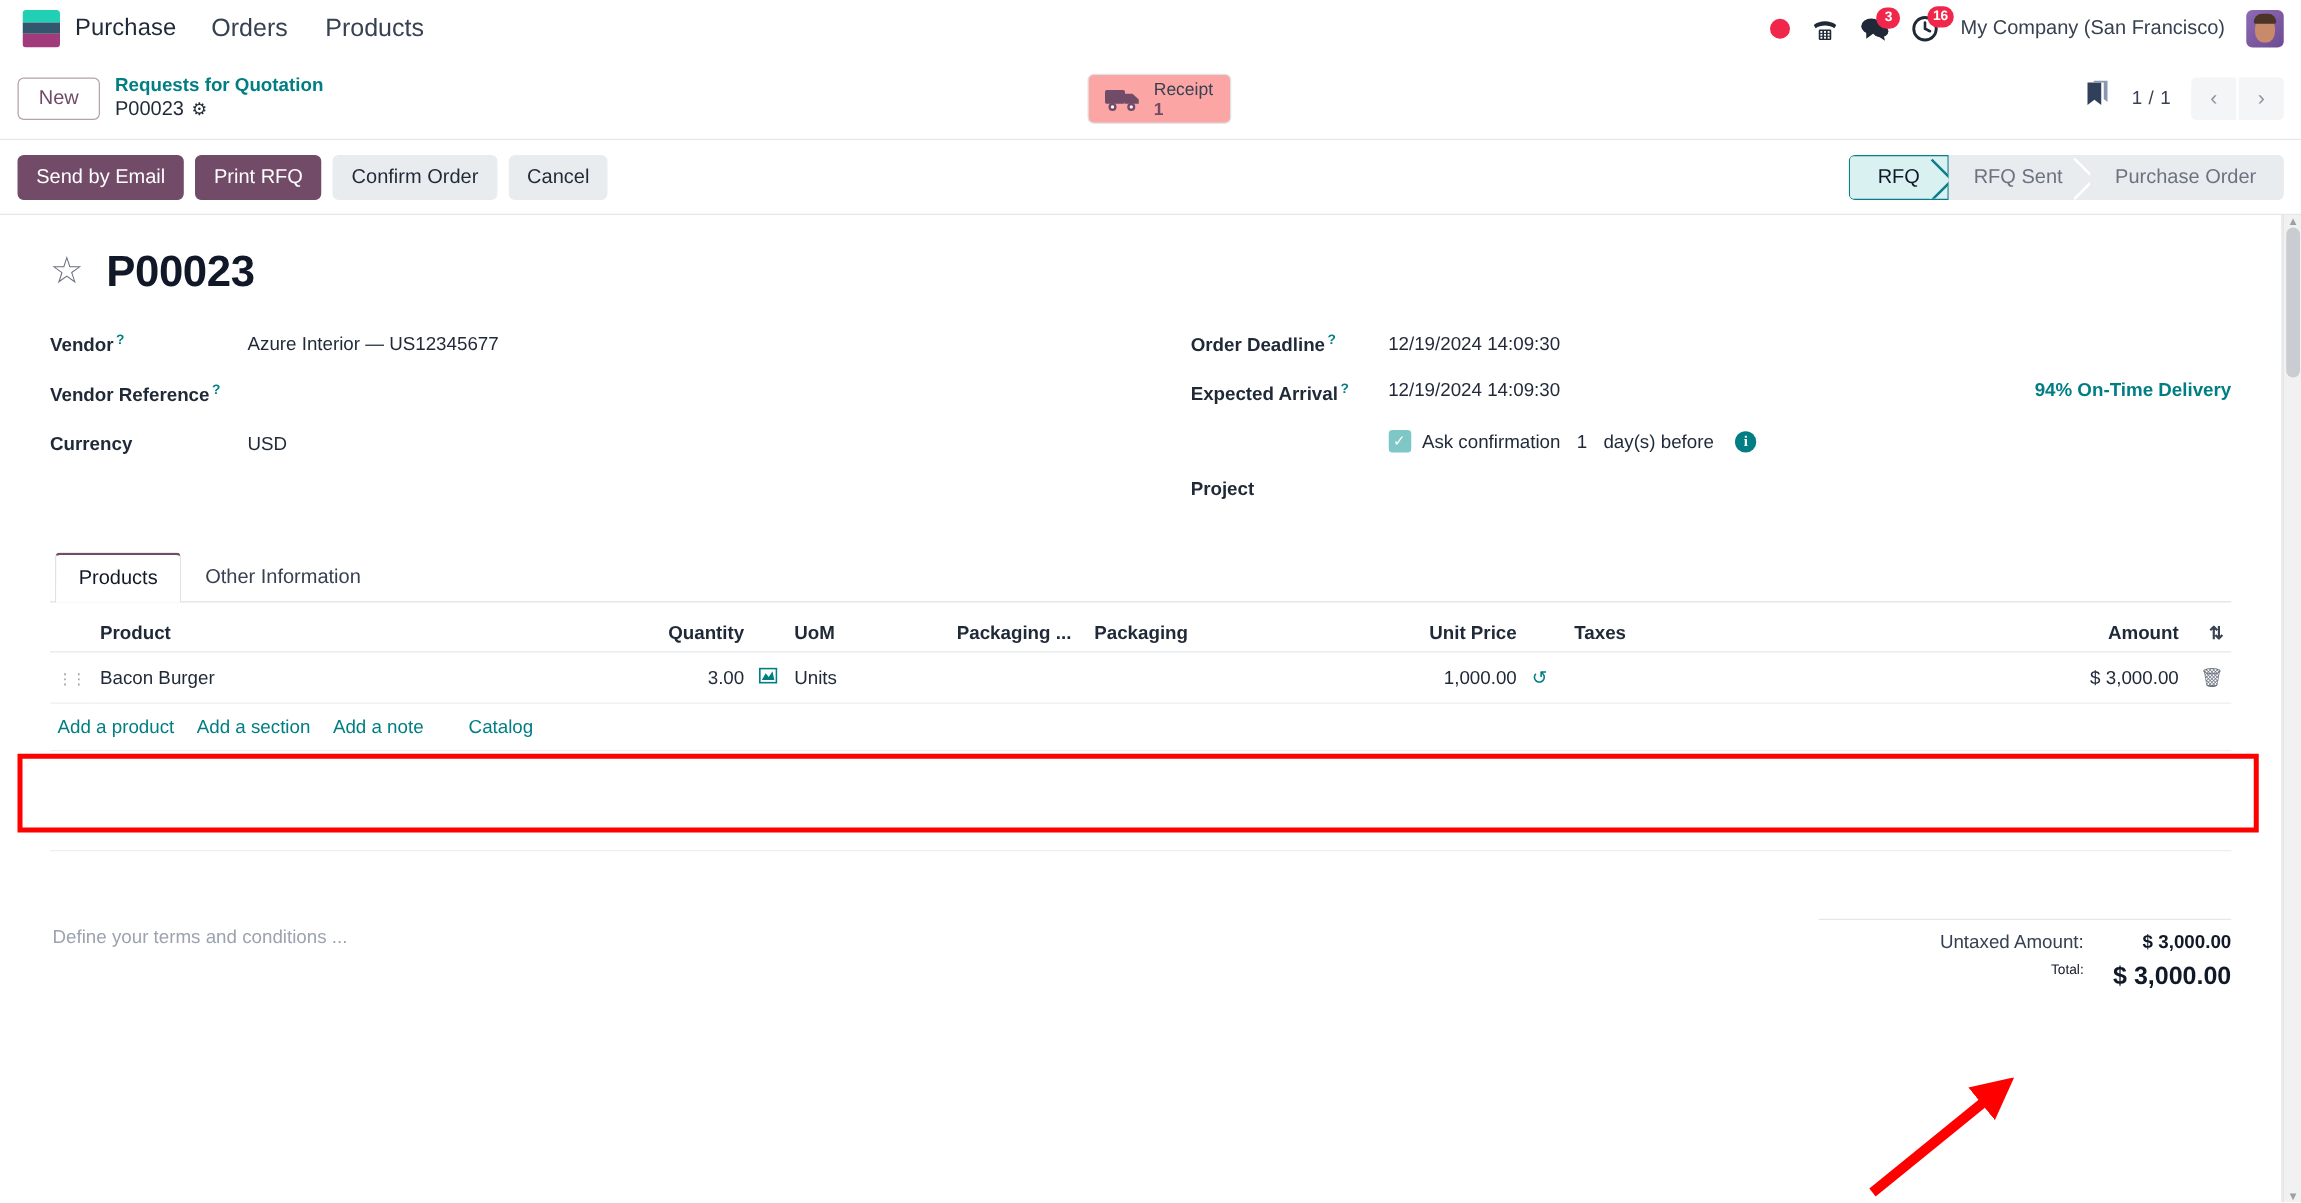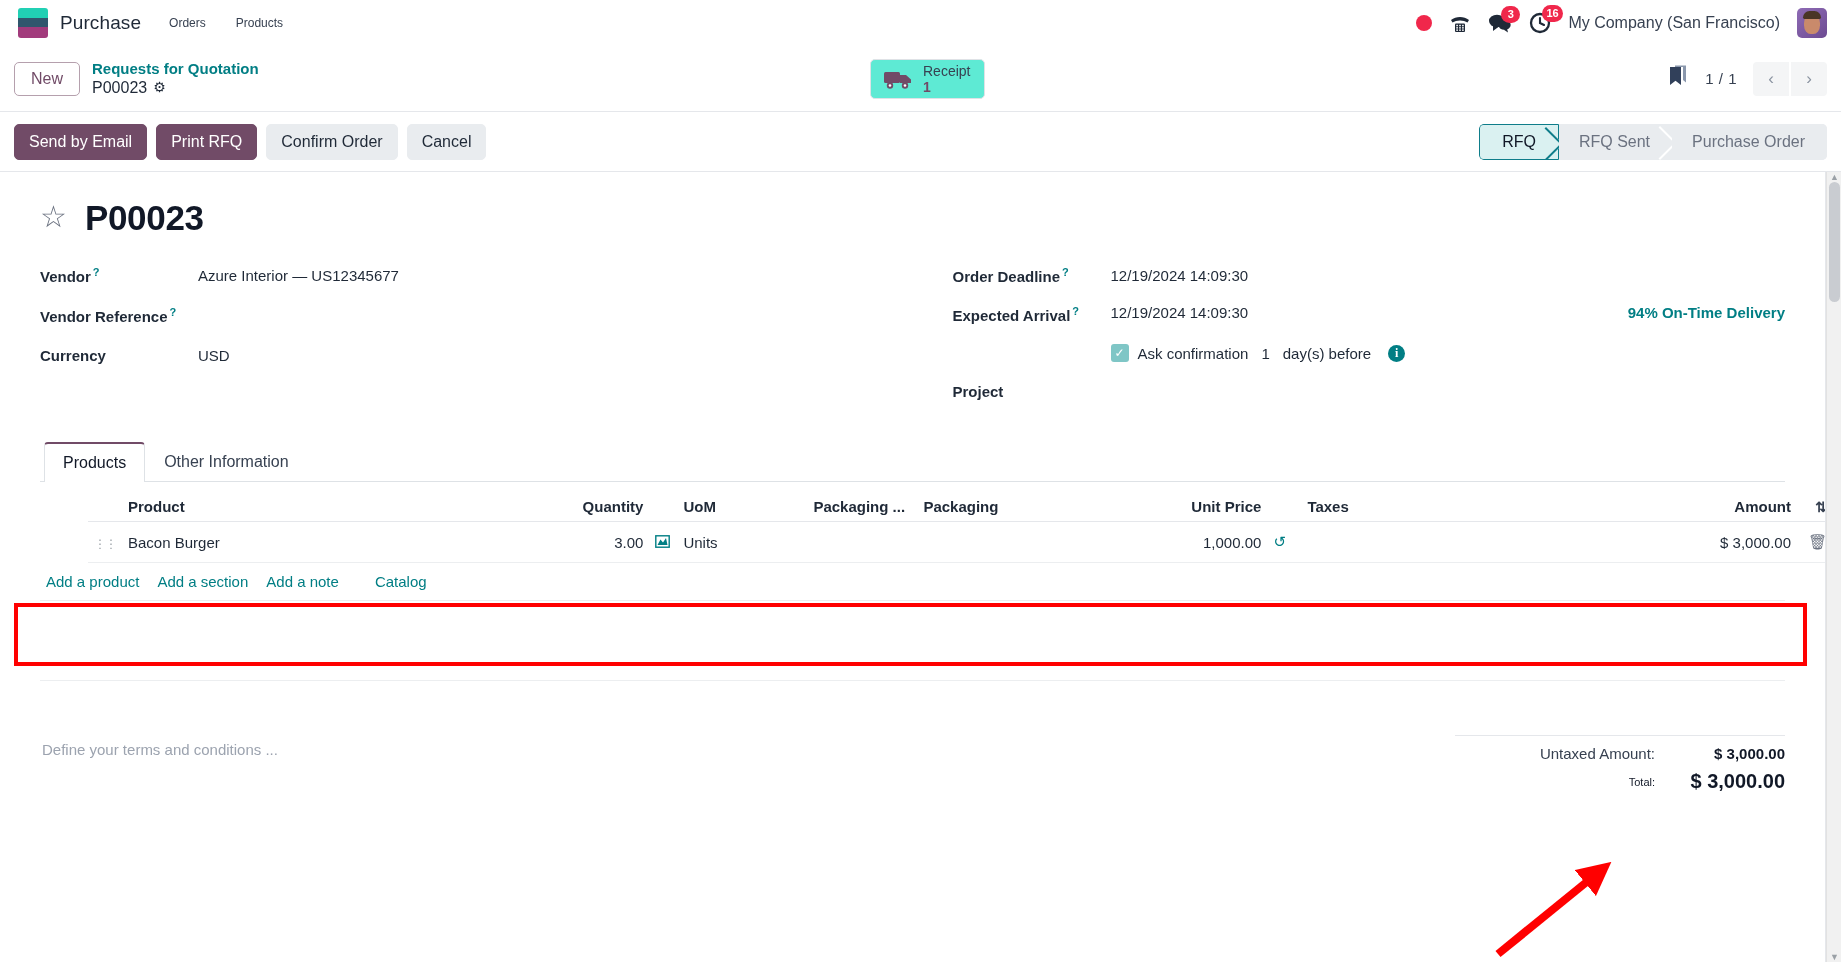--- a/index.html
+++ b/index.html
@@ -32,21 +32,21 @@
   .brand-logo .bl2 { flex: 1; background: #31566d; }
   .brand-logo .bl3 { flex: 1.1; background: #a23b7c; }
   .app-name {
     font-size: 19px;
     color: #1f2937;
     font-weight: 400;
     margin-right: 26px;
     letter-spacing: .1px;
   }
   .nav-item {
-    font-size: 12px;
+    font-size: 20px;
     color: #374151;
     margin-right: 26px;
     cursor: pointer;
     padding: 4px 2px;
   }
   .nav-right {
     margin-left: auto;
     display: flex;
     align-items: center;
     gap: 17px;
@@ -139,21 +139,21 @@
     gap: 6px;
   }
   .gear-ico { font-size: 14px; color: #1f2937; cursor: pointer; }
 
   .receipt-btn {
     position: absolute;
     left: 870px;
     top: 13px;
     height: 40px;
     border: 1px solid #dfe2e6;
-    background: #5eead4;
+    background: #fca5a5;
     border-radius: 5px;
     display: flex;
     align-items: center;
     gap: 10px;
     padding: 0 14px 0 12px;
     cursor: pointer;
   }
   .receipt-txt { display: flex; flex-direction: column; line-height: 1.15; }
   .receipt-txt .r1 { font-size: 14px; color: #374151; font-weight: 400; }
   .receipt-txt .r2 { font-size: 14px; color: #714b67; font-weight: 700; }
@@ -400,21 +400,21 @@
   }
   .tab.active {
     color: #111827;
     border-color: #dee2e6;
     border-top: 2px solid #714b67;
     background: #fff;
     border-radius: 4px 4px 0 0;
   }
 
   
-  .lt { width: 100%; border-collapse: collapse; margin-top: 12px; margin-left: 48px; }
+  .lt { width: 100%; border-collapse: collapse; margin-top: 12px; }
   .lt th {
     font-size: 15px;
     font-weight: 700;
     color: #1f2937;
     text-align: left;
     padding: 4px 6px 6px 6px;
     border-bottom: 1px solid #e5e7eb;
     white-space: nowrap;
   }
   .lt th.num, .lt td.num { text-align: right; }
@@ -464,22 +464,22 @@
     flex: 1;
     font-size: 15px;
     color: #9ca3af;
     padding: 6px 2px;
     cursor: text;
   }
   .totals { width: 330px; }
   .tot-row {
     display: flex;
     justify-content: flex-end;
-    align-items: center;
-    gap: 20px;
+    align-items: flex-start;
+    gap: 8px;
     padding: 4px 0;
   }
   .tot-row.first { border-top: 1px solid #e5e7eb; padding-top: 9px; }
   .tot-lbl { font-size: 15px; color: #374151; }
   .tot-val { font-size: 15px; font-weight: 700; color: #111827; width: 110px; text-align: right; }
   .tot-row.grand .tot-lbl { font-size: 11px; color: #111827; }
   .tot-row.grand .tot-val { font-size: 20px; font-weight: 700; }
 
   
   .anno-box {

